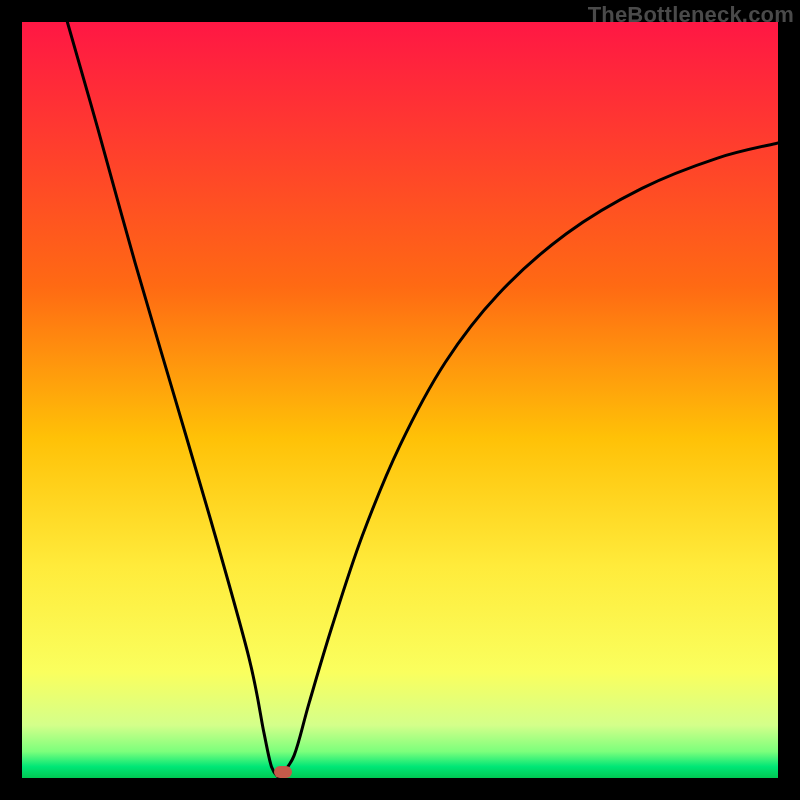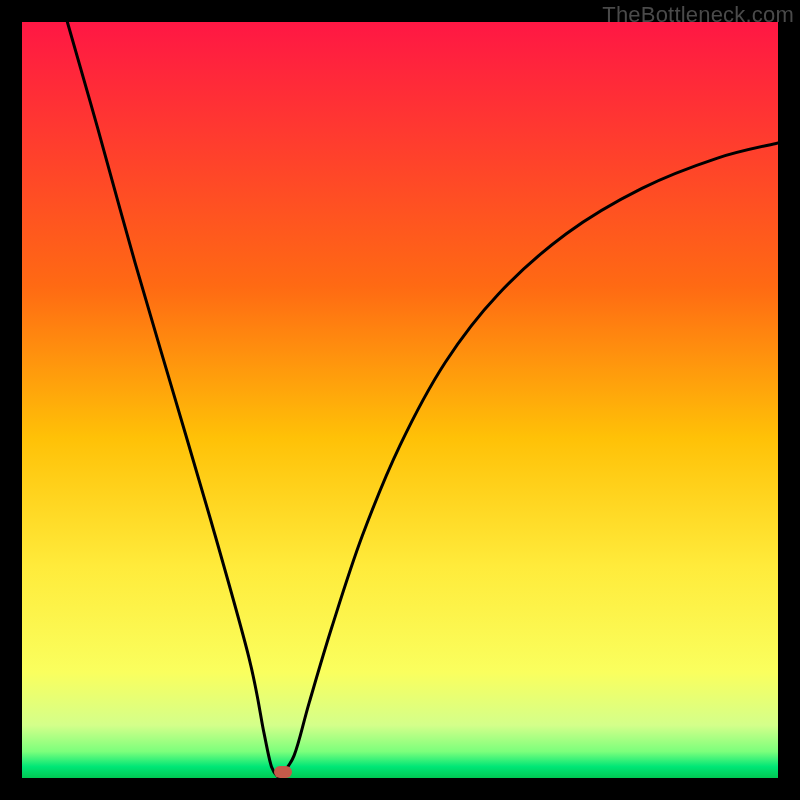--- a/index.html
+++ b/index.html
@@ -25,21 +25,21 @@
     top: 0;
     width: 756px;
     height: 756px;
   }
   .watermark {
     position: absolute;
     top: 2px;
     right: 6px;
     color: #4a4a4a;
     font-size: 22px;
-    font-weight: 400;
+    font-weight: 700;
     letter-spacing: 0.2px;
   }
   .marker {
     position: absolute;
     width: 18px;
     height: 12px;
     background: #c45a4a;
     border-radius: 6px;
   }
   svg { display:block; }

